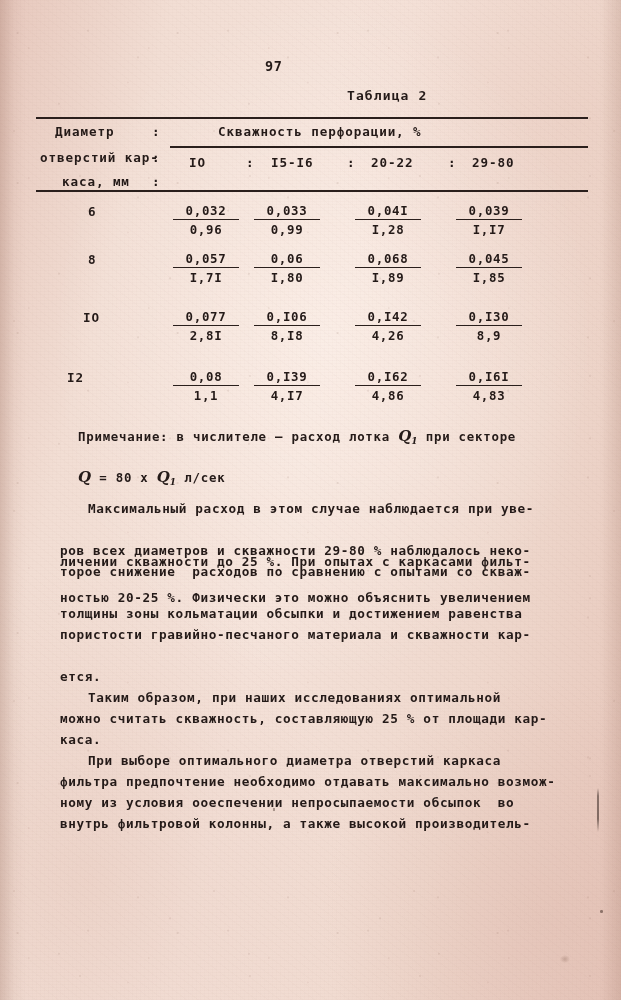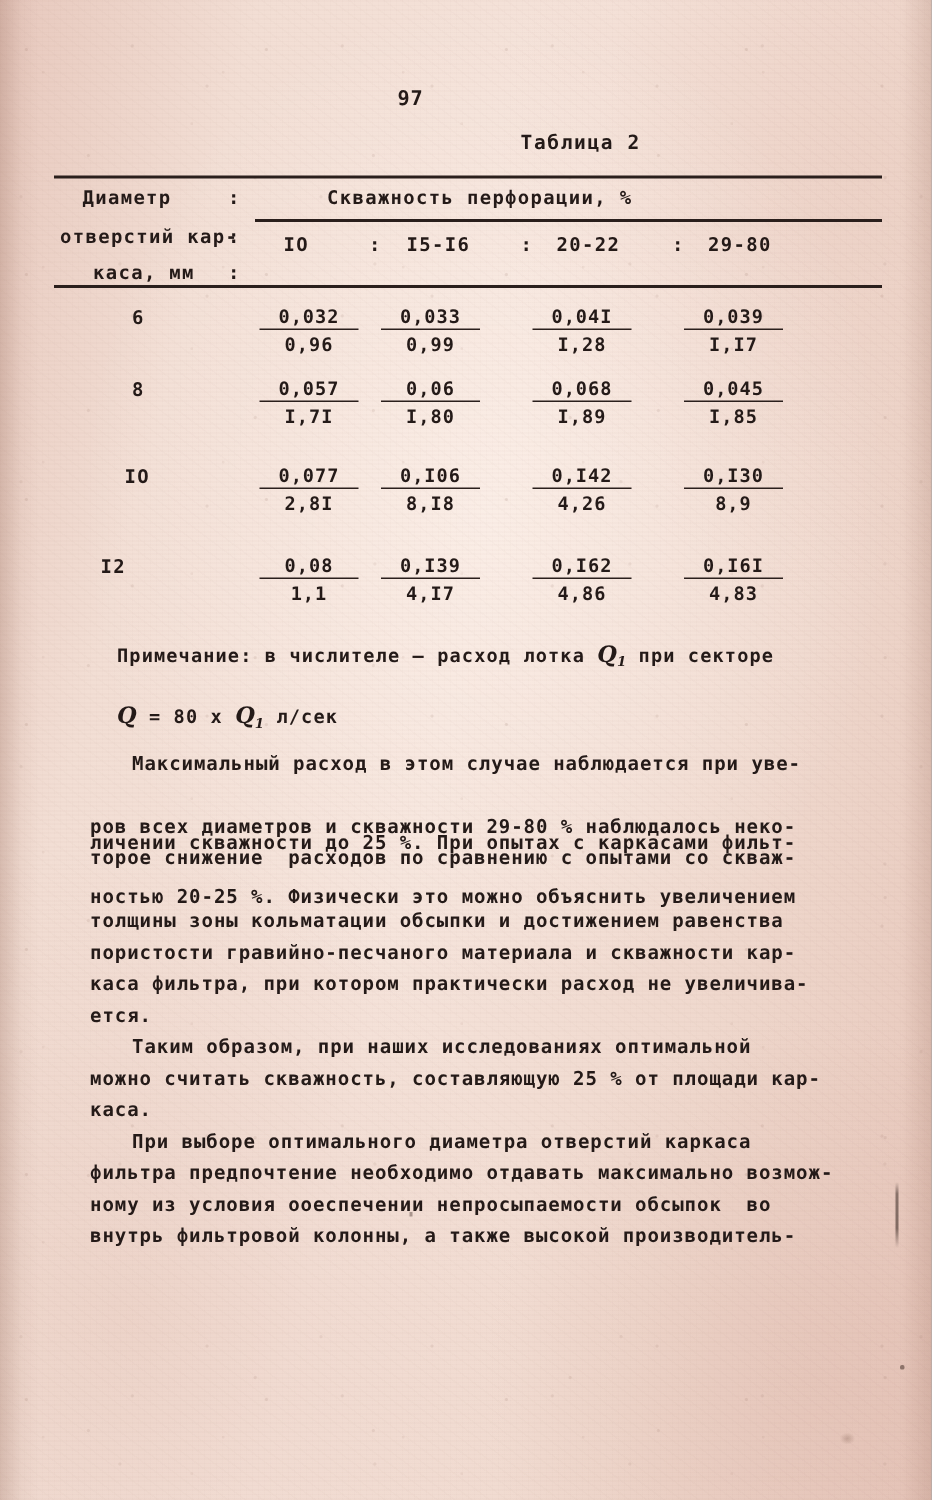--- a/index.html
+++ b/index.html
@@ -329,21 +329,20 @@
 
   <div class="txt note" id="note-l3"><span class="qsym">Q</span><span> = 80 x </span><span class="qsym">Q</span><span class="qsub">1</span><span> л/сек</span></div>
 
   <div class="txt body-line indent" style="top:501px;">Максимальный расход в этом случае наблюдается при уве-</div>
   <div class="txt body-line" style="top:522px;margin-top:32px;">личении скважности до 25 %. При опытах с каркасами фильт-</div>
   <div class="txt body-line" style="top:543px;">ров всех диаметров и скважности 29-80 % наблюдалось неко-</div>
   <div class="txt body-line" style="top:564px;">торое снижение  расходов по сравнению с опытами со скваж-</div>
   <div class="txt body-line" style="top:590px;">ностью 20-25 %. Физически это можно объяснить увеличением</div>
   <div class="txt body-line" style="top:627px;">пористости гравийно-песчаного материала и скважности кар-</div>
   <div class="txt body-line" style="top:606px;">толщины зоны кольматации обсыпки и достижением равенства</div>
-  <div class="txt body-line" style="top:648px;">каса фильтра, при котором практически расход не увеличива-</div>
   <div class="txt body-line" style="top:669px;">ется.</div>
 
   <div class="txt body-line indent" style="top:690px;">Таким образом, при наших исследованиях оптимальной</div>
   <div class="txt body-line" style="top:711px;">можно считать скважность, составляющую 25 % от площади кар-</div>
   <div class="txt body-line" style="top:732px;">каса.</div>
 
   <div class="txt body-line indent" style="top:753px;">При выборе оптимального диаметра отверстий каркаса</div>
   <div class="txt body-line" style="top:774px;">фильтра предпочтение необходимо отдавать максимально возмож-</div>
   <div class="txt body-line" style="top:795px;">ному из условия ооеспечении непросыпаемости обсыпок  во</div>
   <div class="txt body-line" style="top:816px;">внутрь фильтровой колонны, а также высокой производитель-</div>

